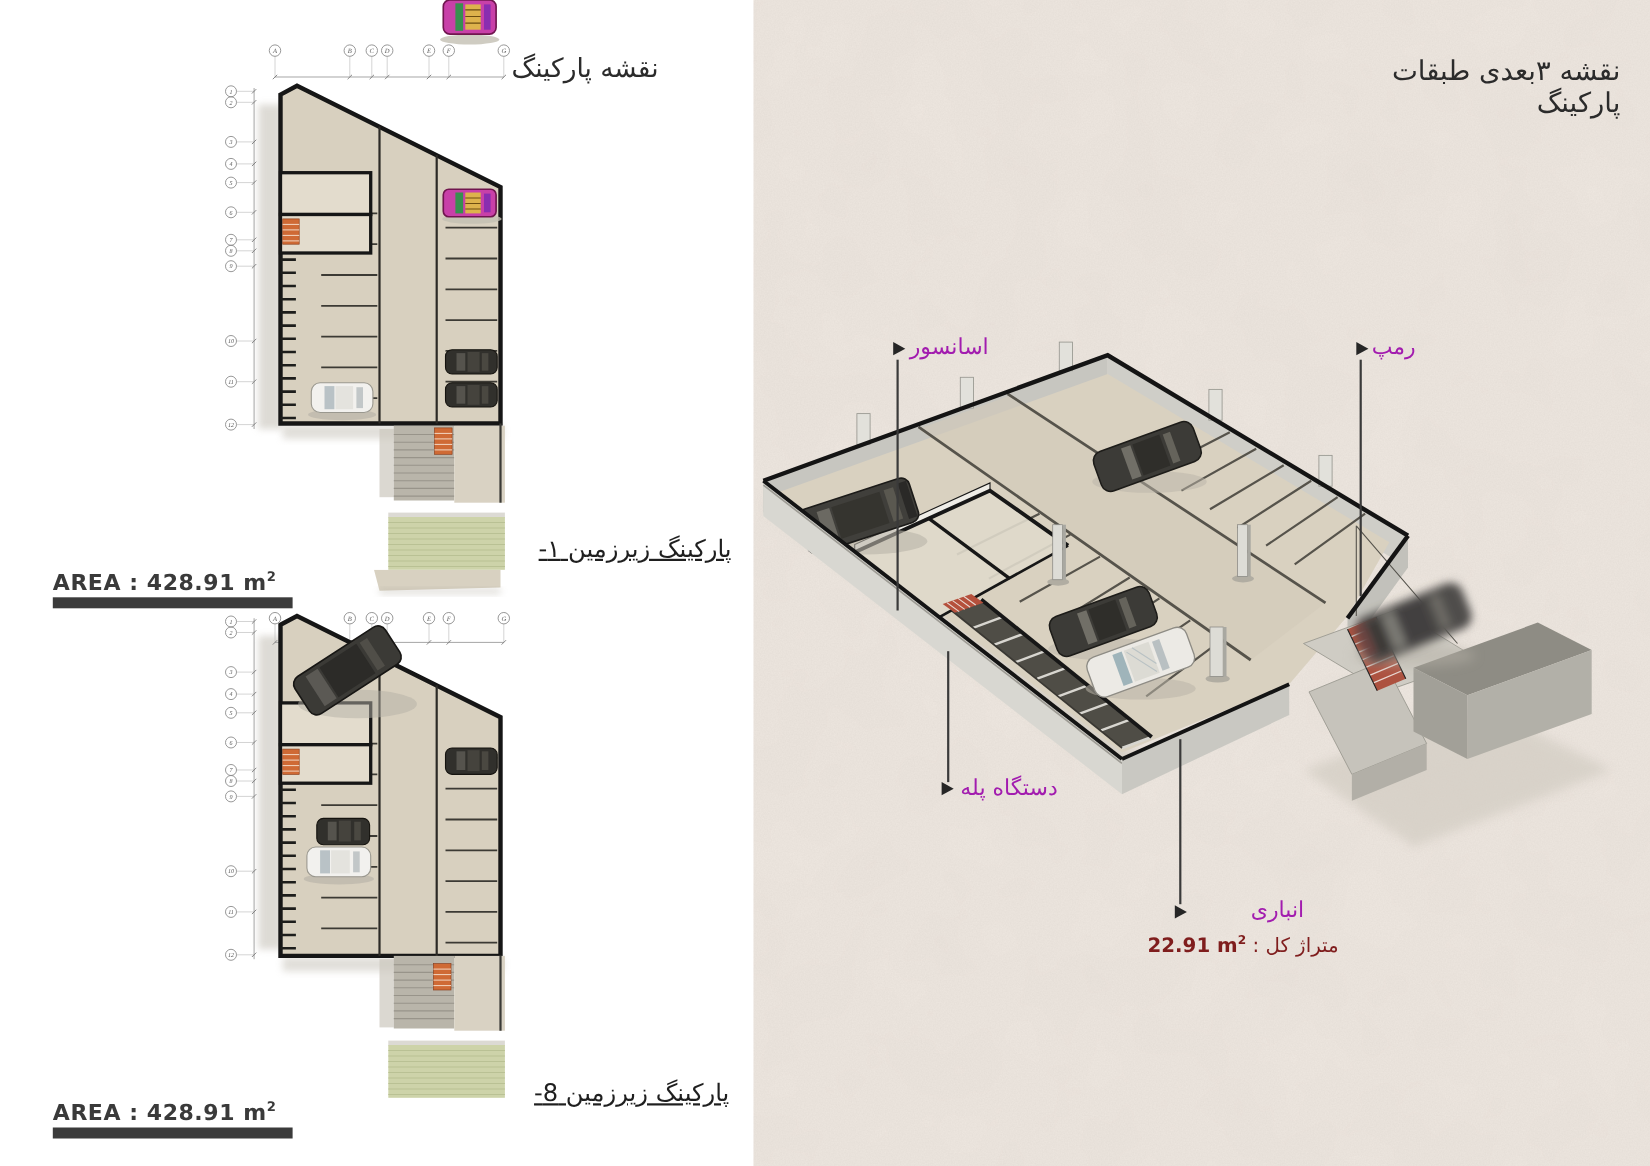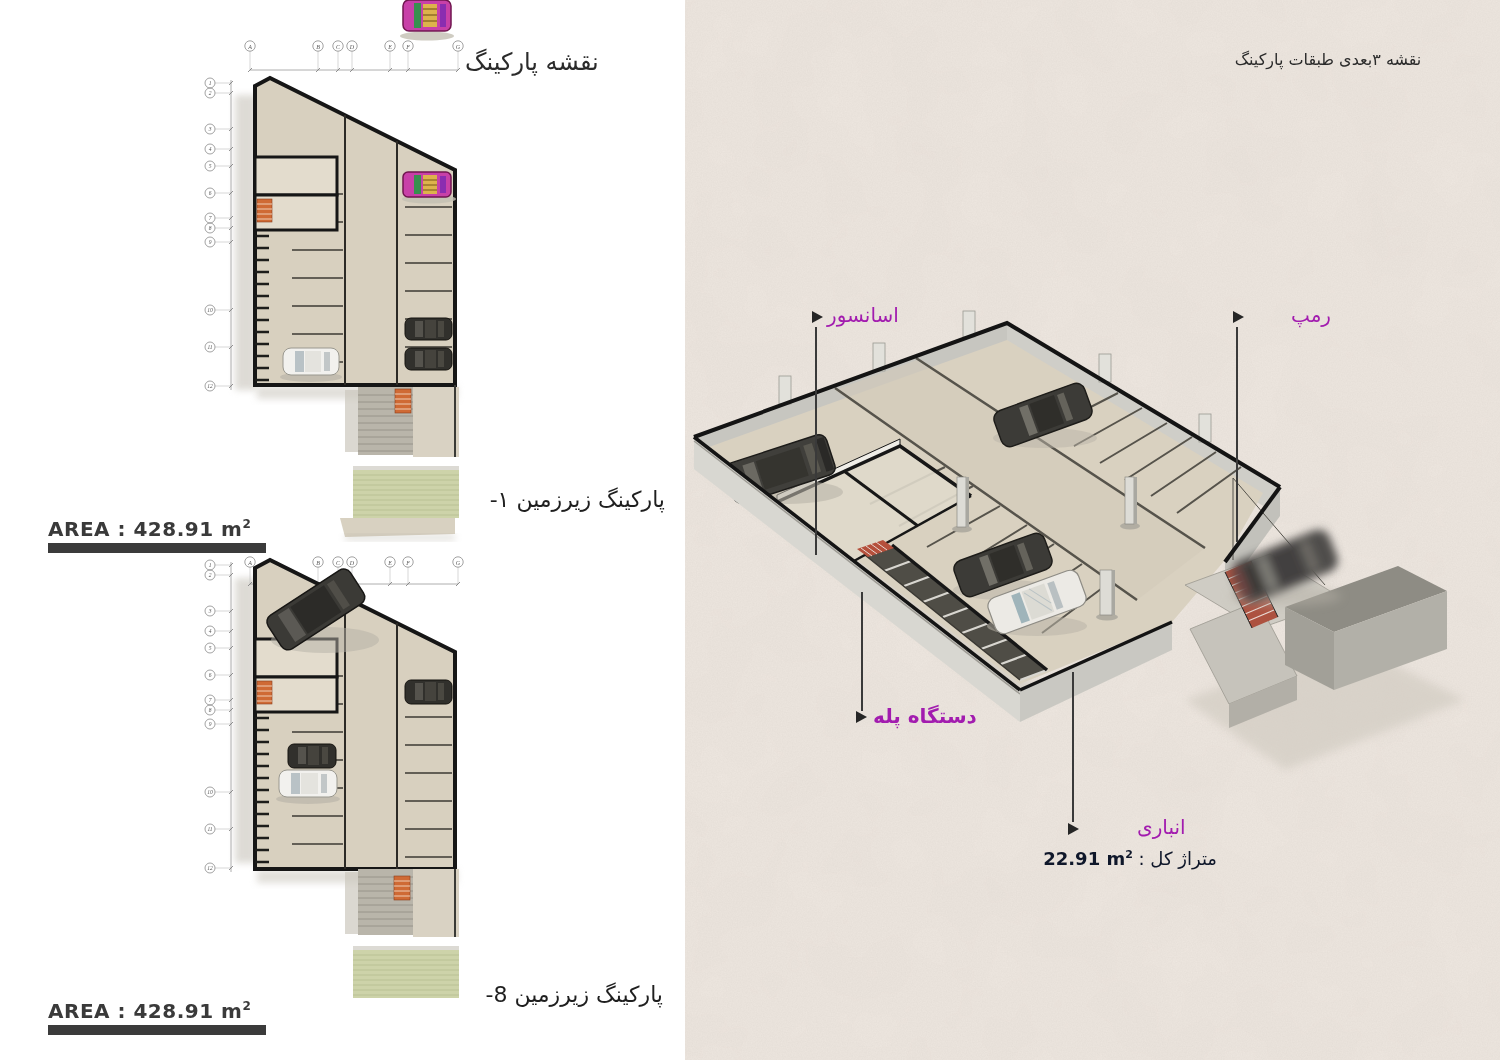--- a/index.html
+++ b/index.html
@@ -1,32 +1,32 @@
 <!DOCTYPE html>
 <html><head>
 <meta charset="utf-8">
 <style>
   html,body{margin:0;padding:0;background:#ffffff;}
   .canvas{position:relative;width:1500px;height:1060px;background:#ffffff;overflow:hidden;
           font-family:"DejaVu Sans",sans-serif;color:#2a2a2a;}
   .abs{position:absolute;}
   
   .left-title{font-size:24px;color:#2b2b2b;text-align:left;}
-  .plan-caption{font-size:22px;color:#1f1f1f;text-align:right;}
+  .plan-caption{font-size:22px;color:#1f1f1f;text-align:right;text-decoration:underline;}
   .area-text{font-size:20px;font-weight:bold;color:#3a3a3a;letter-spacing:.5px;margin-top:44px;}
   .area-text sup{font-size:12px;}
   .area-bar{width:218px;height:10px;background:#3b3b3b;margin-top:2px;}
   
   .right-panel{left:685px;top:0;width:815px;height:1060px;background:#efe8e1;}
-  .right-title{font-size:16px;color:#2b2b2b;text-align:center;}
+  .right-title{font-size:25px;color:#2b2b2b;text-align:right;}
   .anno-label{font-size:20px;color:#a21caf;white-space:nowrap;}
   .leader-line{width:1.5px;background:#3a3a3a;}
   .leader-marker{width:0;height:0;border-top:6px solid transparent;border-bottom:6px solid transparent;
                  border-left:11px solid #262626;}
-  .total-area{font-size:18px;color:#0f172a;white-space:nowrap;}
+  .total-area{font-size:18px;color:#7f1d1d;white-space:nowrap;}
   .total-area .num{font-weight:bold;}
   .total-area sup{font-size:11px;}
   svg{display:block;}
 </style>
 </head>
 <body>
 
 <div class="canvas">
 
   <div class="abs left-title" dir="rtl" style="left:465px;top:48px;width:205px;">نقشه پارکینگ</div>
@@ -465,25 +465,25 @@
         <path d="M335,690 L487,622" stroke-width="3.5"></path>
       </g>
     </svg>
 
     <div class="abs leader-line" style="left:130px;top:327px;height:228px;"></div>
     <div class="abs leader-marker" style="left:127px;top:311px;"></div>
     <div class="abs anno-label" dir="rtl" style="left:142px;top:303px;">اسانسور</div>
 
     <div class="abs leader-line" style="left:551px;top:327px;height:215px;"></div>
     <div class="abs leader-marker" style="left:548px;top:311px;"></div>
-    <div class="abs anno-label" dir="rtl" style="left:562px;top:303px;margin-left:44px;">رمپ</div>
+    <div class="abs anno-label" dir="rtl" style="left:562px;top:303px;">رمپ</div>
 
     <div class="abs leader-line" style="left:176px;top:592px;height:119px;"></div>
     <div class="abs leader-marker" style="left:171px;top:711px;"></div>
-    <div class="abs anno-label" dir="rtl" style="left:188px;top:704px;font-weight:bold;">دستگاه پله</div>
+    <div class="abs anno-label" dir="rtl" style="left:188px;top:704px;">دستگاه پله</div>
 
     <div class="abs leader-line" style="left:387px;top:672px;height:150px;"></div>
     <div class="abs leader-marker" style="left:383px;top:823px;"></div>
     <div class="abs anno-label" dir="rtl" style="left:452px;top:815px;">انباری</div>
 
     <div class="abs total-area" dir="rtl" style="left:348px;top:848px;width:184px;">
       <span>متراژ کل :</span>
       <span class="num" dir="ltr"><span>22.91 m</span><sup>2</sup></span>
     </div>
   </div>

